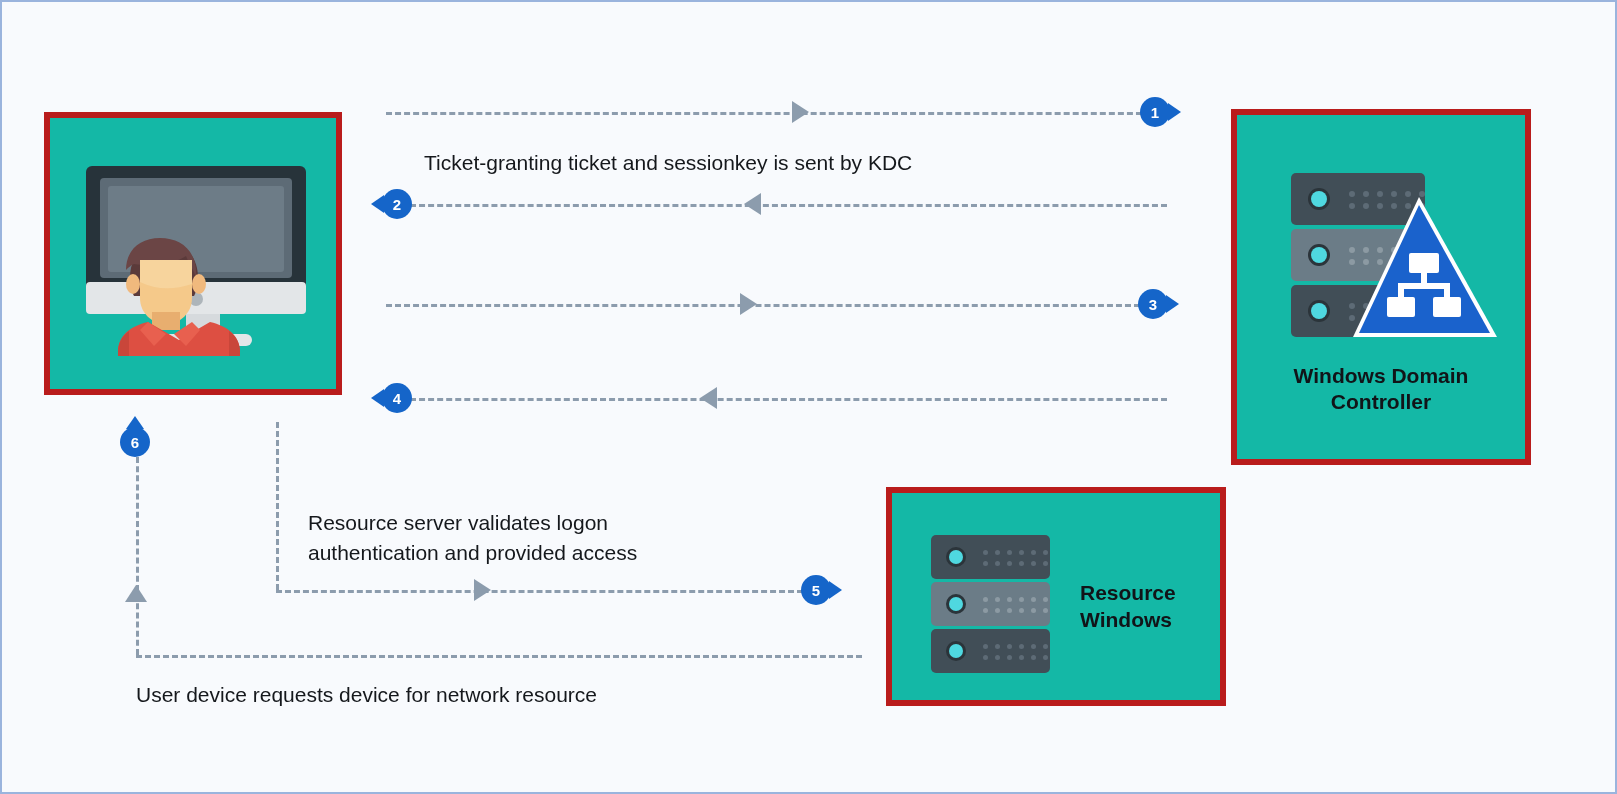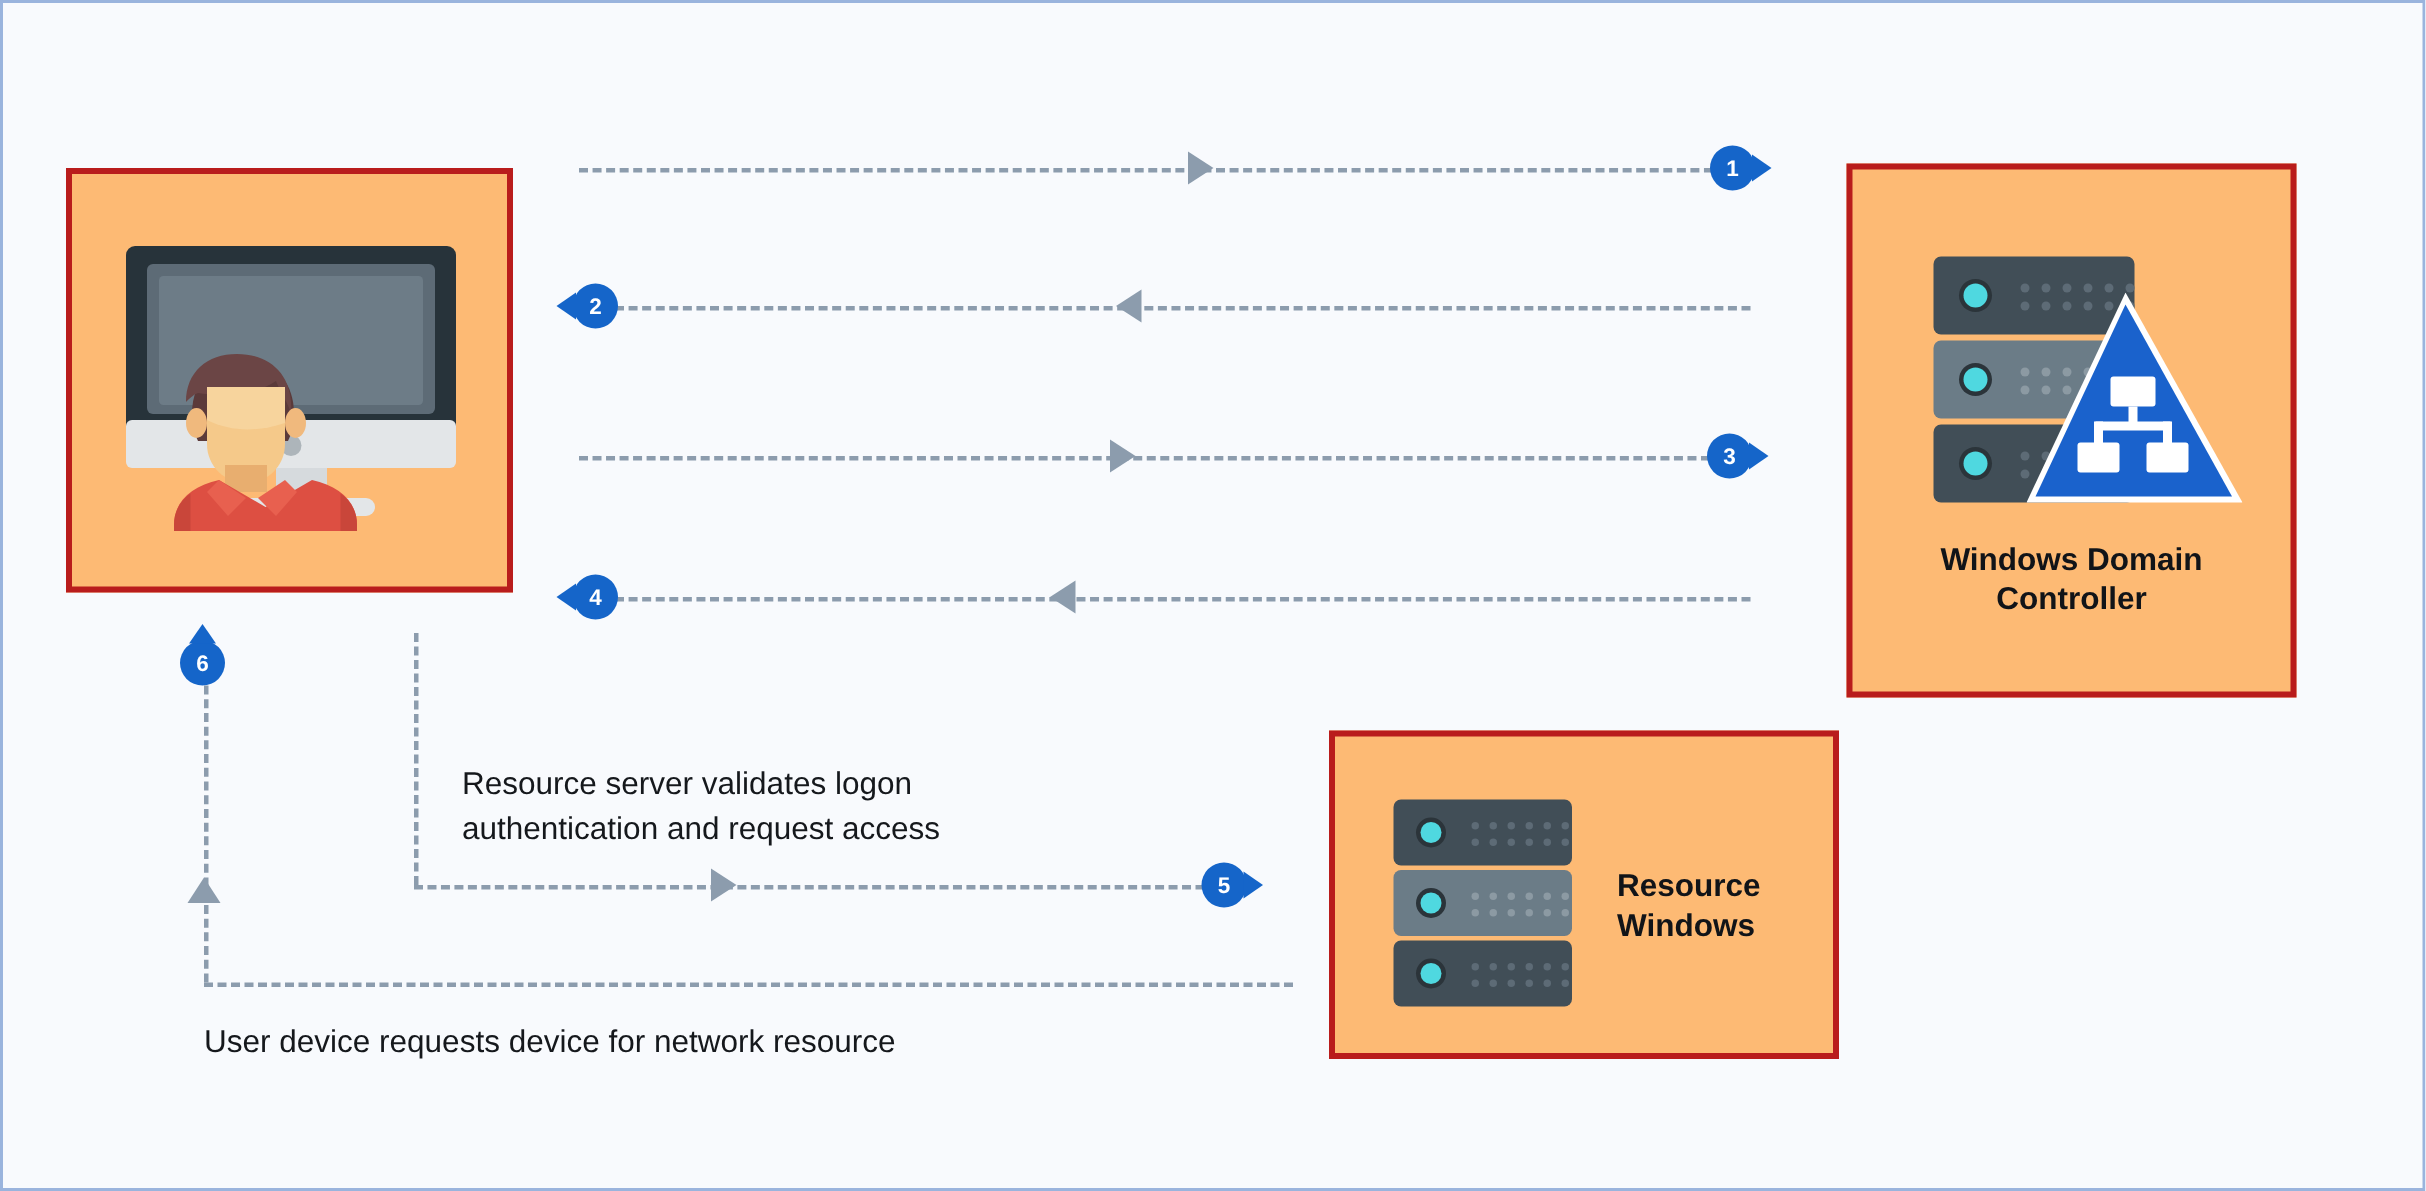--- a/index.html
+++ b/index.html
@@ -6,21 +6,21 @@
   body{font-family:"Liberation Sans",sans-serif;}
   #page{
     position:relative;width:1617px;height:794px;
     box-sizing:border-box;
     background:#f8fafd;
     border:2px solid #9ab4dd;
     overflow:hidden;
   }
   
   .card{
-    position:absolute;background:#fdba74;border:4px solid #b91c1c;
+    position:absolute;background:#14b8a6;border:6px solid #b91c1c;
     box-sizing:border-box;
   }
   #user-card{left:42px;top:110px;width:298px;height:283px;}
   #dc-card{left:1229px;top:107px;width:300px;height:356px;}
   #rs-card{left:884px;top:485px;width:340px;height:219px;}
   .card-label{
     position:absolute;left:0;right:0;text-align:center;
     font-weight:bold;color:#111418;line-height:1.25;
   }
   
@@ -245,20 +245,21 @@
     <div style="position:absolute;left:188px;top:86px;font-size:21px;font-weight:bold;color:#111418;line-height:1.3;"><span>Resource</span><br><span>Windows</span></div>
   </div>
 
   <div class="hline" style="left:384px;top:110px;width:765px;"></div>
   <div class="ah ah-right" style="left:790px;top:99px;"></div>
   <div class="badge" style="left:1138px;top:95px;">
     <span>1</span>
     <span class="badge-tip tip-right"></span>
   </div>
 
+  <div class="caption" style="left:422px;top:146px;">Ticket-granting ticket and sessionkey is sent by KDC</div>
   <div class="hline" style="left:408px;top:202px;width:757px;"></div>
   <div class="ah ah-left" style="left:742px;top:191px;"></div>
   <div class="badge" style="left:380px;top:187px;">
     <span>2</span>
     <span class="badge-tip tip-left"></span>
   </div>
 
   <div class="hline" style="left:384px;top:302px;width:763px;"></div>
   <div class="ah ah-right" style="left:738px;top:291px;"></div>
   <div class="badge" style="left:1136px;top:287px;">
@@ -266,21 +267,21 @@
     <span class="badge-tip tip-right"></span>
   </div>
 
   <div class="hline" style="left:408px;top:396px;width:757px;"></div>
   <div class="ah ah-left" style="left:698px;top:385px;"></div>
   <div class="badge" style="left:380px;top:381px;">
     <span>4</span>
     <span class="badge-tip tip-left"></span>
   </div>
 
-  <div class="caption" style="left:306px;top:506px;"><span>Resource server validates logon</span><br><span>authentication and request access</span></div>
+  <div class="caption" style="left:306px;top:506px;"><span>Resource server validates logon</span><br><span>authentication and provided access</span></div>
   <div class="vline" style="left:274px;top:420px;height:168px;"></div>
   <div class="hline" style="left:274px;top:588px;width:527px;"></div>
   <div class="ah ah-right" style="left:472px;top:577px;"></div>
   <div class="badge" style="left:799px;top:573px;">
     <span>5</span>
     <span class="badge-tip tip-right"></span>
   </div>
 
   <div class="caption" style="left:134px;top:678px;">User device requests device for network resource</div>
   <div class="vline" style="left:134px;top:455px;height:198px;"></div>

